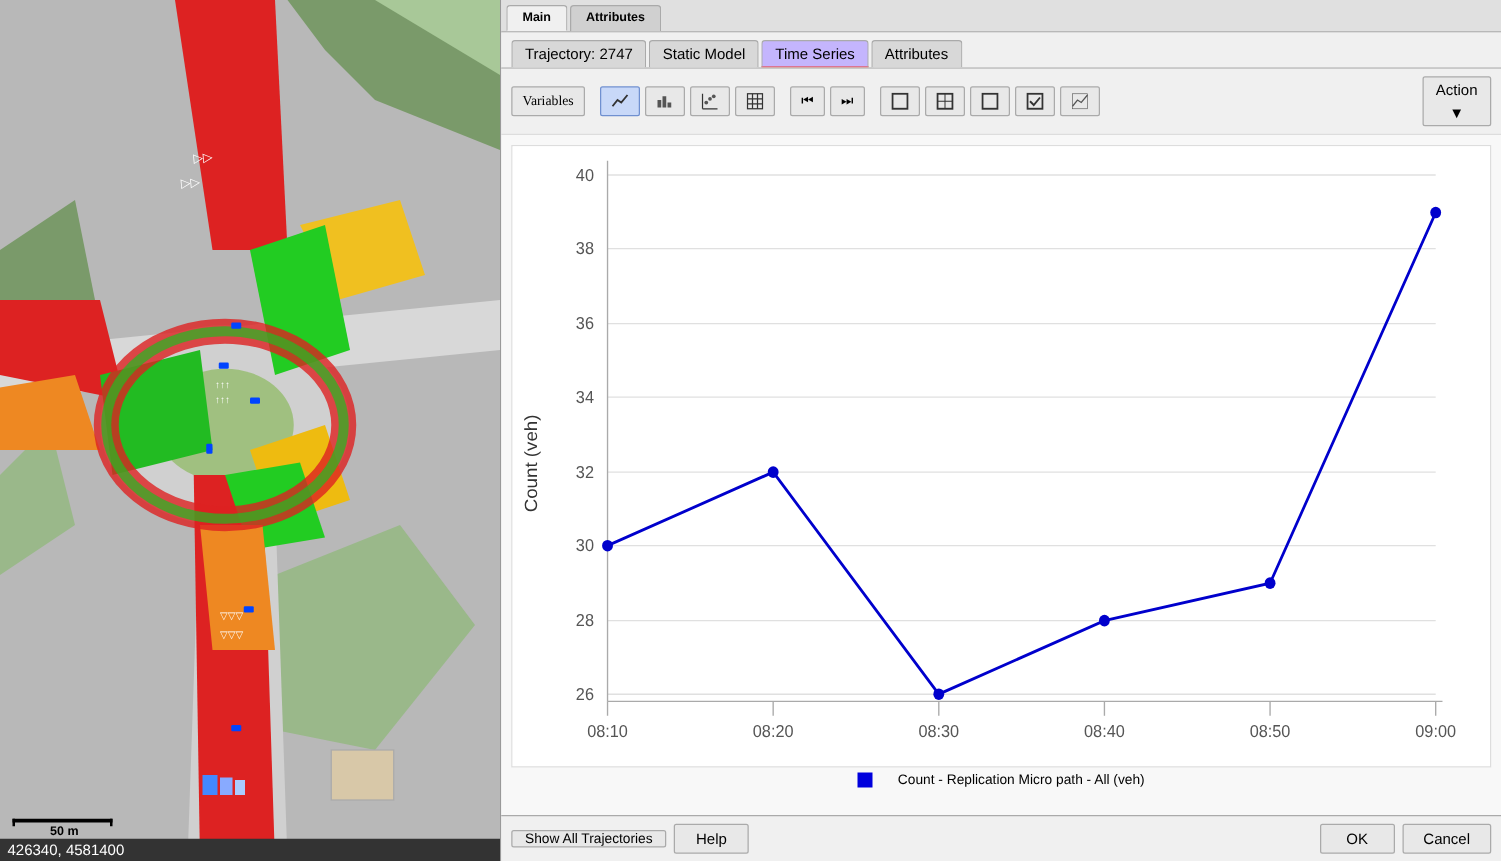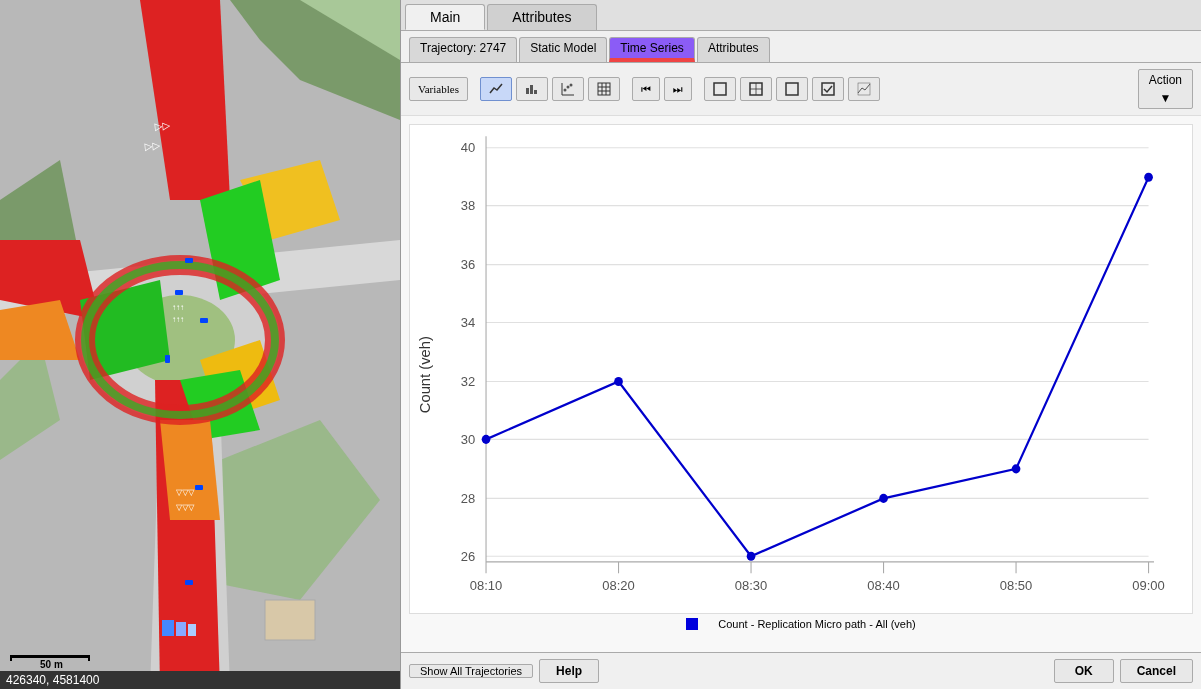--- a/index.html
+++ b/index.html
@@ -25,28 +25,29 @@
     }
 
     
     #tab-bar {
       display: flex;
       background: #e0e0e0;
       border-bottom: 1px solid #aaa;
       padding: 4px 4px 0 4px;
     }
     .tab {
-      padding: 4px 24px;
+      padding: 4px 12px;
       cursor: pointer;
       border: 1px solid #aaa;
       border-bottom: none;
       background: #d0d0d0;
       margin-right: 2px;
       border-radius: 3px 3px 0 0;
-      font-size: 14px;
+      font-size: 10px;
+      font-weight: bold;
     }
     .tab.active {
       background: #f0f0f0;
       border-bottom: 1px solid #f0f0f0;
       z-index: 1;
     }
 
     
     #sub-tab-bar {
       display: flex;
@@ -58,22 +59,22 @@
       padding: 3px 10px;
       cursor: pointer;
       border: 1px solid #aaa;
       border-bottom: none;
       background: #d8d8d8;
       margin-right: 2px;
       border-radius: 3px 3px 0 0;
       font-size: 12px;
     }
     .sub-tab.active {
-      background: #8b5cf6;
-      border-bottom: 4px solid #ef4444;
+      background: #c4b5fd;
+      border-bottom: 1px solid #ef4444;
     }
 
     
     #toolbar {
       display: flex;
       align-items: center;
       padding: 6px 8px;
       background: #f0f0f0;
       border-bottom: 1px solid #ddd;
       gap: 4px;
@@ -157,21 +158,20 @@
       border-radius: 2px;
     }
     .dialog-btn {
       padding: 4px 16px;
       border: 1px solid #aaa;
       background: #e8e8e8;
       cursor: pointer;
       font-size: 12px;
       border-radius: 2px;
       min-width: 60px;
-      font-weight: bold;
     }
 
     
     #map-svg {
       width: 400px;
       height: 689px;
     }
 
     
     #map-statusbar {

